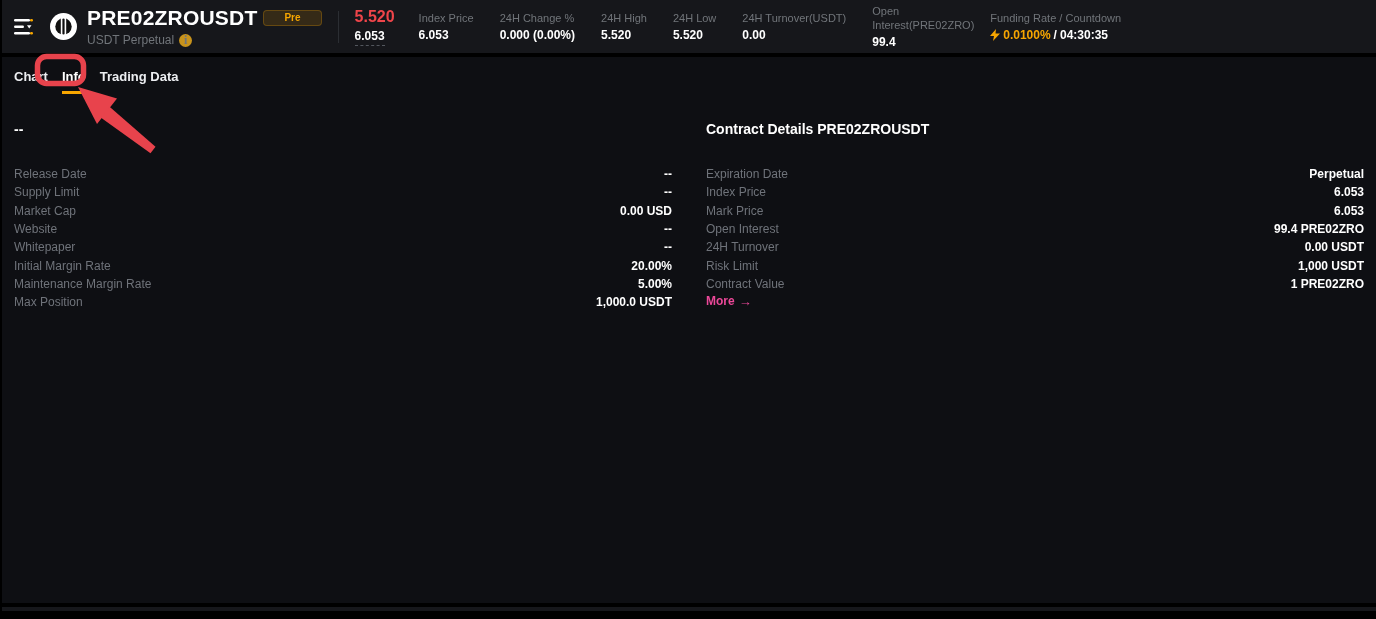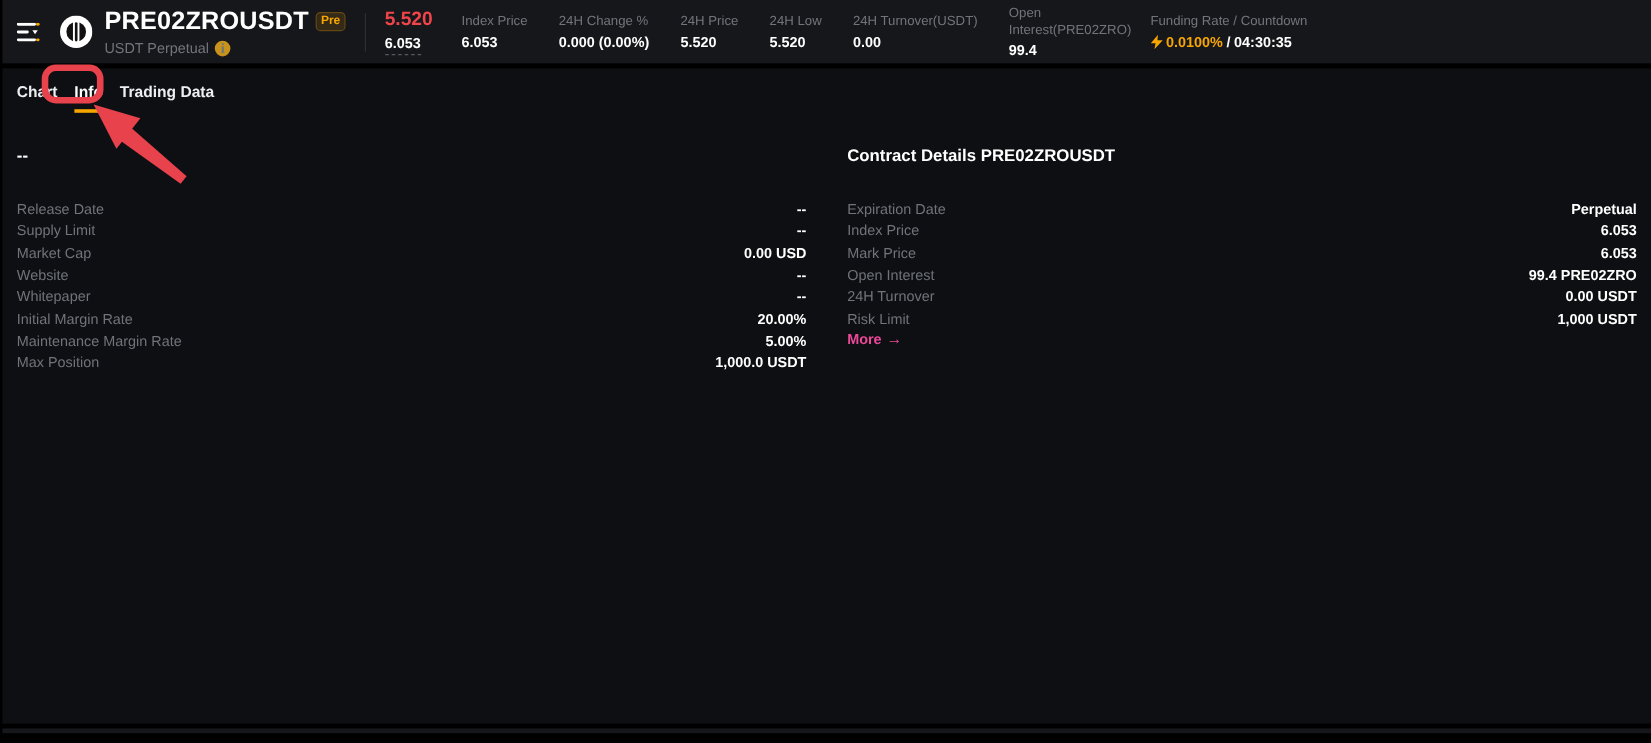--- a/index.html
+++ b/index.html
@@ -8,21 +8,21 @@
 
   
   .topbar { height:53px; background:#16171b; display:flex; align-items:center;
     padding:0 12px; border-left:2px solid #000; }
   .menu-btn { width:20px; height:16px; margin-right:16px; cursor:pointer; flex:none; }
   .coin-logo { width:27px; height:27px; margin-right:10px; flex:none; }
   .symbol-block { display:flex; flex-direction:column; justify-content:center; margin-right:14px; }
   .symbol-line { display:flex; align-items:center; gap:6px; }
   .symbol-name { color:#fff; font-size:21px; font-weight:700; letter-spacing:.2px; }
   .pre-badge { color:#f7a600; background:rgba(247,166,0,.14); border:1px solid rgba(247,166,0,.25);
-    font-size:10px; font-weight:700; padding:0 3px; border-radius:4px; line-height:14px; }
+    font-size:10px; font-weight:700; padding:0 20px; border-radius:4px; line-height:14px; }
   .symbol-sub { display:flex; align-items:center; gap:5px; margin-top:3px; }
   .symbol-sub span { color:#71757a; font-size:12px;text-align:center; }
   .info-i { width:13px; height:13px; border-radius:50%; background:#c8931c; color:#16171b;
     font-size:9px; font-weight:700; display:flex; align-items:center; justify-content:center;
     font-family:"Liberation Serif", serif; cursor:pointer; }
   .vdiv { width:1px; height:32px; background:#2b2e33; margin:0 16px 0 2px; flex:none; }
   .price-block { display:flex; flex-direction:column; margin-right:24px; }
   .last-price { color:#ef454a; font-size:16px; font-weight:700; }
   .mark-price { color:#fff; font-size:12px; font-weight:700; margin-top:3px;
     border-bottom:1px dashed #53575e; padding-bottom:2px; width:max-content; cursor:pointer; }
@@ -105,21 +105,21 @@
   <div class="stats">
     <div class="stat">
       <span class="lbl">Index Price</span>
       <span class="val">6.053</span>
     </div>
     <div class="stat">
       <span class="lbl">24H Change %</span>
       <span class="val">0.000 (0.00%)</span>
     </div>
     <div class="stat">
-      <span class="lbl">24H Price</span>
+      <span class="lbl">24H High</span>
       <span class="val">5.520</span>
     </div>
     <div class="stat">
       <span class="lbl">24H Low</span>
       <span class="val">5.520</span>
     </div>
     <div class="stat">
       <span class="lbl">24H Turnover(USDT)</span>
       <span class="val">0.00</span>
     </div>
@@ -208,20 +208,24 @@
           <span class="v">99.4 PRE02ZRO</span>
         </div>
         <div class="irow">
           <span class="k">24H Turnover</span>
           <span class="v">0.00 USDT</span>
         </div>
         <div class="irow">
           <span class="k">Risk Limit</span>
           <span class="v">1,000 USDT</span>
         </div>
+        <div class="irow">
+          <span class="k">Contract Value</span>
+          <span class="v">1 PRE02ZRO</span>
+        </div>
       </div>
       <div class="more-link">
         <span>More</span>
         <span class="more-arrow">→</span>
       </div>
     </div>
   </div>
 </div>
 
 <div class="footer-strip"></div>

